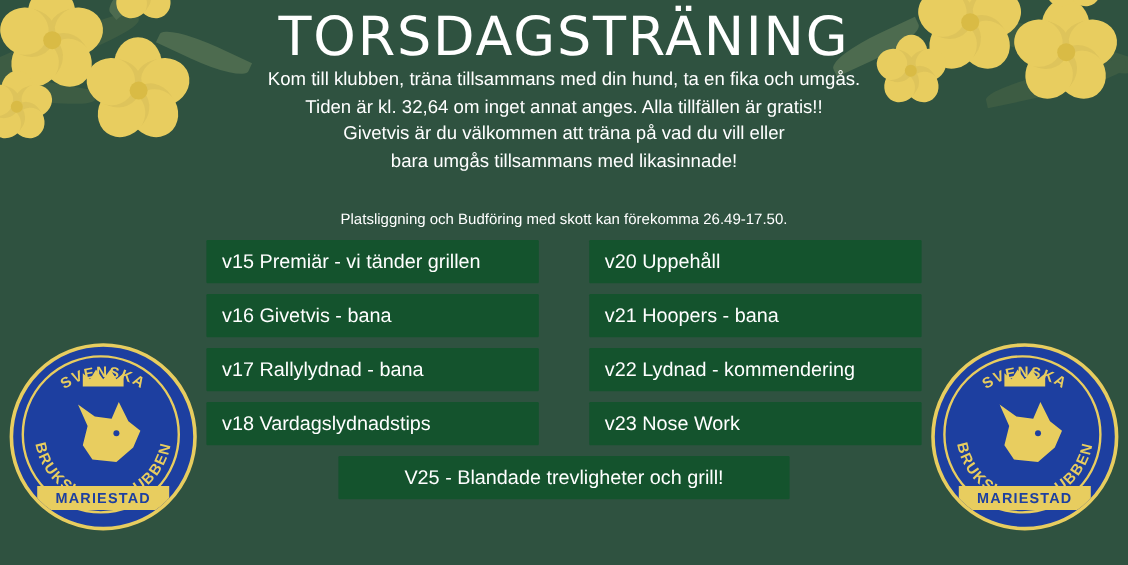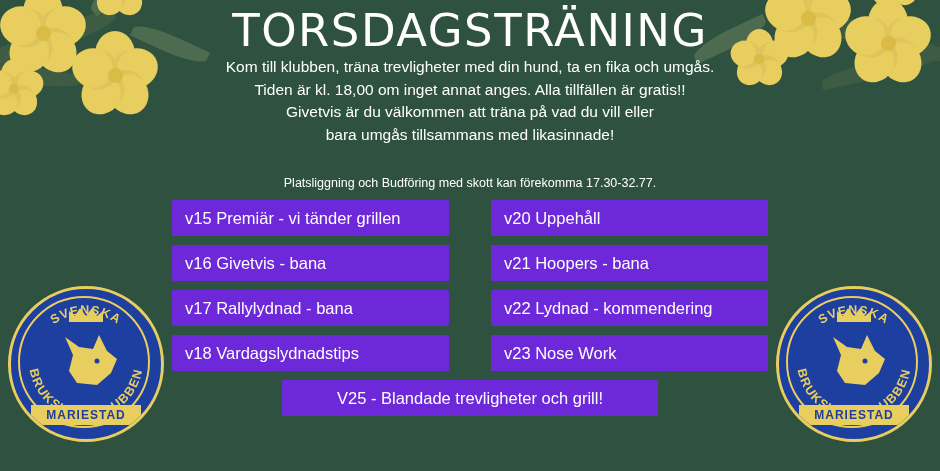--- a/index.html
+++ b/index.html
@@ -117,21 +117,21 @@
     z-index: 5;
   }
   .col-row {
     display: flex;
     justify-content: space-between;
     margin-bottom: 9px;
   }
   .chip {
     width: 277px;
     height: 36px;
-    background: #6d28d9;
+    background: #14532d;
     color: #ffffff;
     font-size: 16.5px;
     display: flex;
     align-items: center;
     padding-left: 13px;
     box-sizing: border-box;
     border-radius: 1px;
   }
   .chip-wide {
     width: 376px;
@@ -284,27 +284,27 @@
     </div>
     <div class="flower small" style="left:195px; top:20px;">
       <div class="petal p3"></div>
         <div class="petal p4"></div>
     </div>
   </div>
 
   <div class="title">TORSDAGSTRÄNING</div>
 
   <div class="intro">
-    <div>Kom till klubben, träna trevligheter med din hund, ta en fika och umgås.</div>
-    <div>Tiden är kl. 18,00 om inget annat anges. Alla tillfällen är gratis!!</div>
+    <div>Kom till klubben, träna tillsammans med din hund, ta en fika och umgås.</div>
+    <div>Tiden är kl. 32,64 om inget annat anges. Alla tillfällen är gratis!!</div>
     <div>Givetvis är du välkommen att träna på vad du vill eller</div>
     <div>bara umgås tillsammans med likasinnade!</div>
   </div>
 
-  <div class="note">Platsliggning och Budföring med skott kan förekomma 17.30-32.77.</div>
+  <div class="note">Platsliggning och Budföring med skott kan förekomma 26.49-17.50.</div>
 
   <div class="columns">
     <div class="col-row">
       <div class="chip">v15 Premiär - vi tänder grillen</div>
       <div class="chip">v20 Uppehåll</div>
     </div>
     <div class="col-row">
       <div class="chip">v16 Givetvis - bana</div>
       <div class="chip">v21 Hoopers - bana</div>
     </div>

